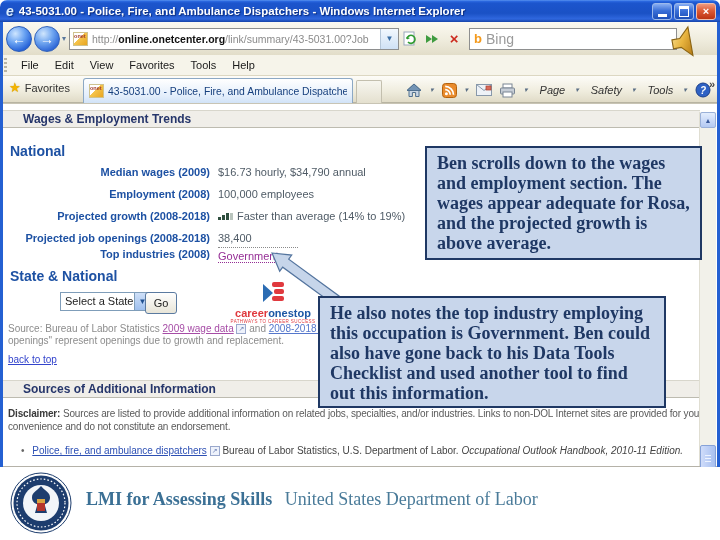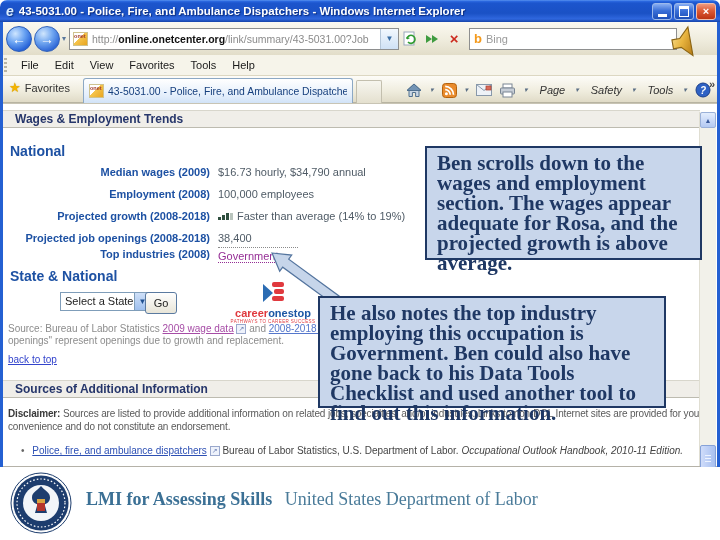--- a/index.html
+++ b/index.html
@@ -40,21 +40,21 @@
   .url{font-size:10.5px;white-space:nowrap;overflow:hidden;flex:1;color:#8b8b8b;}
   .url b{color:#111;}
   .addr-drop{width:17px;height:20px;margin-left:auto;flex:0 0 auto;
     background:linear-gradient(180deg,#f2f8fe,#cfe1f5);border-left:1px solid #b5c6d8;
     color:#3a6ea5;font-size:8px;display:flex;align-items:center;justify-content:center;}
   .abtn{width:22px;height:24px;display:flex;align-items:center;justify-content:center;flex:0 0 auto;}
   .stop-x{color:#cc2a1e;font-size:15px;font-weight:bold;}
   .search-box{height:22px;flex:0 0 208px;background:#fff;border:1px solid #8e8f8f;margin-left:4px;
     display:flex;align-items:center;padding-left:4px;box-sizing:border-box;}
   .bing-b{color:#f49a1c;font-weight:bold;font-size:13px;margin-right:4px;}
-  .search-text{color:#9a9a9a;font-size:11px;}
+  .search-text{color:#9a9a9a;font-size:14px;}
   .search-drop{width:15px;height:24px;color:#5a789c;font-size:8px;display:flex;align-items:center;
     justify-content:center;flex:0 0 auto;}
   .speaker{position:absolute;top:24px;left:668px;width:36px;height:36px;transform:rotate(-10deg);z-index:40;}
 
   
   .menubar{position:absolute;top:55px;left:3px;width:714px;height:21px;background:#f6f4ea;
     border-bottom:1px solid #dcd7c2;display:flex;align-items:center;padding-left:1px;box-sizing:border-box;}
   .grip{width:3px;height:14px;margin-right:6px;
     background:repeating-linear-gradient(180deg,#b9b5a4 0 2px,transparent 2px 4px);}
   .menu-item{font-size:11px;color:#1a1a1a;padding:2px 8px;}
@@ -76,21 +76,21 @@
   .cmd-chev{color:#5a6e84;font-size:7px;padding:0 1px;}
   .cmd-label{font-size:11px;color:#333;padding:0 2px 0 4px;}
   .overflow-chev{position:absolute;right:2px;top:2px;color:#444;font-size:11px;font-weight:bold;}
   .cicon{display:flex;align-items:center;justify-content:center;width:18px;height:18px;}
 
   
   .page{position:absolute;top:103px;left:3px;width:714px;height:364px;background:#fff;
     border-top:1px solid #c8c4b4;border-bottom:1px solid #b5b2a8;box-sizing:border-box;}
   .band{position:absolute;left:0;width:697px;height:18px;background:#f0eeE9;
     border-top:1px solid #d8d6cc;border-bottom:1px solid #bdbbb0;box-sizing:border-box;
-    font-size:12px;font-weight:bold;color:#26366b;padding:1px 0 0 12px;}
+    font-size:12px;font-weight:bold;color:#26366b;padding:1px 0 0 20px;}
   .hblue{position:absolute;left:7px;font-size:14px;font-weight:bold;color:#1d51a3;}
   .drow{position:absolute;left:0;height:16px;display:flex;align-items:center;font-size:11px;}
   .dlab{width:207px;text-align:right;font-weight:bold;color:#1d51a3;flex:0 0 auto;}
   .dval{margin-left:8px;color:#4f5b66;display:flex;align-items:center;}
   .growth-icon{display:inline-flex;align-items:flex-end;gap:1px;margin-right:4px;}
   .growth-icon i{display:block;width:3px;background:#2f4f3f;}
   .growth-icon i.g1{height:3px}.growth-icon i.g2{height:5px}.growth-icon i.g3{height:7px}
   .growth-icon i.g4{height:7px;background:#b9c4bd;}
   .gov-wrap{border-top:1px dotted #8a8a8a;padding-top:2px;width:80px;}
   .gov-link{color:#952d95;border-bottom:1px dotted #952d95;font-size:11px;}
@@ -127,21 +127,21 @@
   .scroll-up{position:absolute;top:0;left:0;width:16px;height:16px;border:1px solid #9ab0d8;border-radius:2px;
     background:linear-gradient(180deg,#e3edfd,#b4c9f2);color:#3a5a9b;font-size:7px;
     display:flex;align-items:center;justify-content:center;box-sizing:border-box;}
   .scroll-thumb{position:absolute;left:0;top:333px;width:16px;height:26px;border:1px solid #86a2d8;border-radius:2px;
     background:linear-gradient(90deg,#cfdcfa,#a8c0f0);box-sizing:border-box;}
   .scroll-thumb::after{content:"";position:absolute;left:4px;right:4px;top:9px;height:7px;
     background:repeating-linear-gradient(180deg,#eef4ff 0 1px,transparent 1px 3px);}
 
   
   .callout{position:absolute;background:#c8d6eb;border:2px solid #1f3864;color:#1f3864;
-    font-family:"Liberation Serif",serif;font-weight:600;font-size:21px;line-height:20px;
+    font-family:"Liberation Serif",serif;font-weight:600;font-size:18px;line-height:20px;
     padding:5px 10px;box-sizing:border-box;z-index:30;}
   .co1{left:425px;top:146px;width:277px;height:114px;}
   .co2{left:318px;top:296px;width:348px;height:112px;}
   .arrow-overlay{position:absolute;left:266px;top:250px;width:78px;height:56px;z-index:29;pointer-events:none;}
 
   
   .footer{position:absolute;top:467px;left:0;width:720px;height:73px;background:#fff;}
   .seal{position:absolute;left:10px;top:5px;}
   .footer-text{position:absolute;left:78px;top:22px;font-family:"Liberation Serif",serif;font-size:18px;white-space:nowrap;}
   .footer-text .lmi{font-weight:bold;color:#3b7095;margin-left:8px;}

